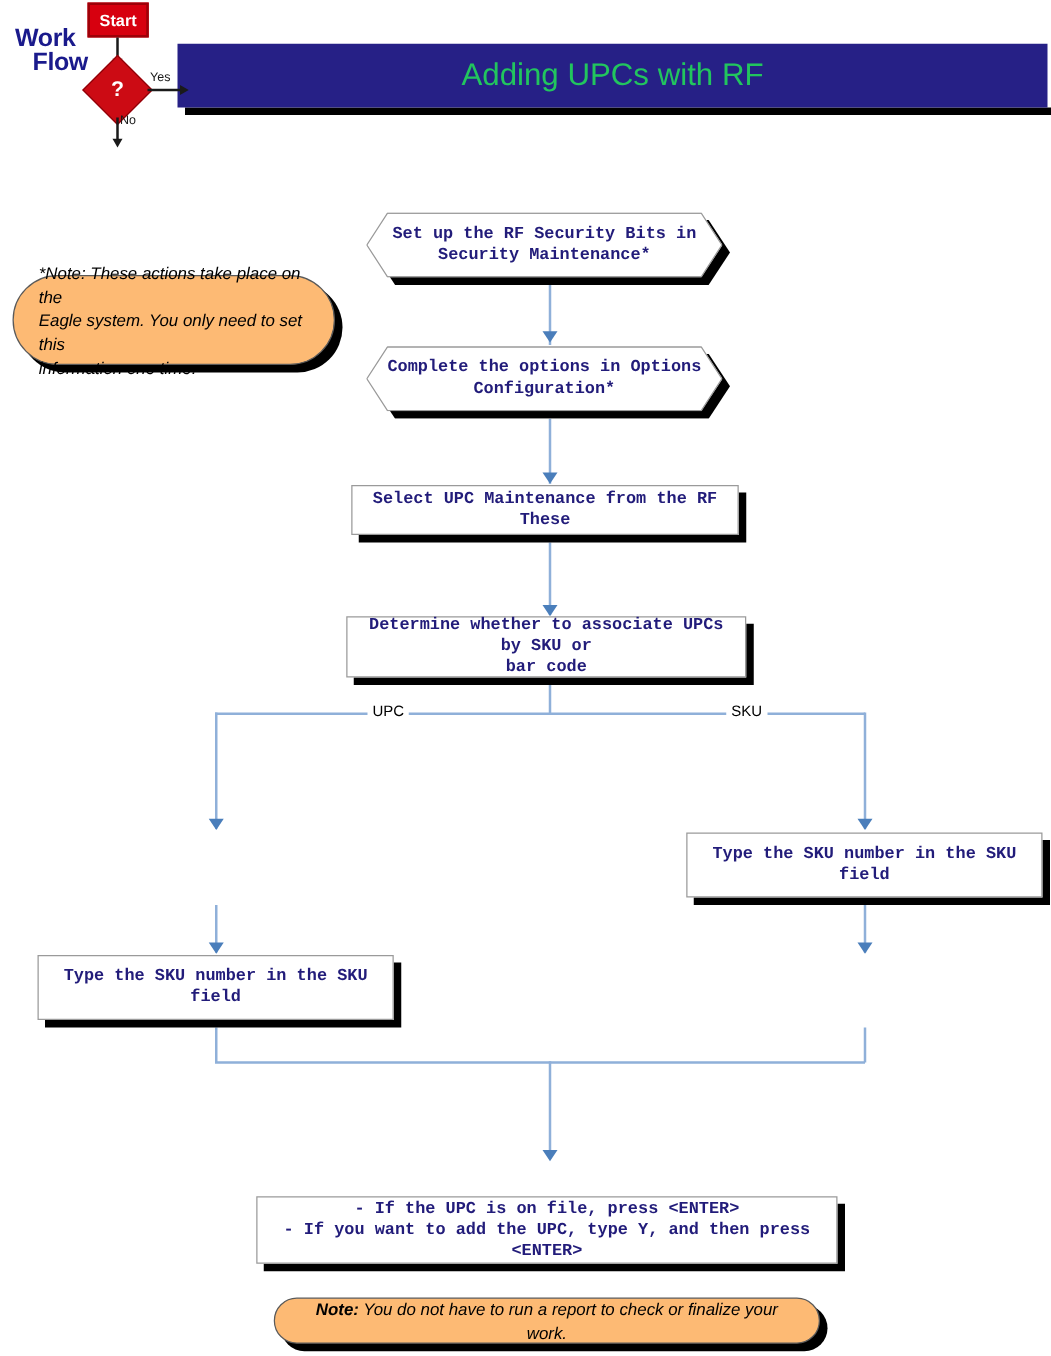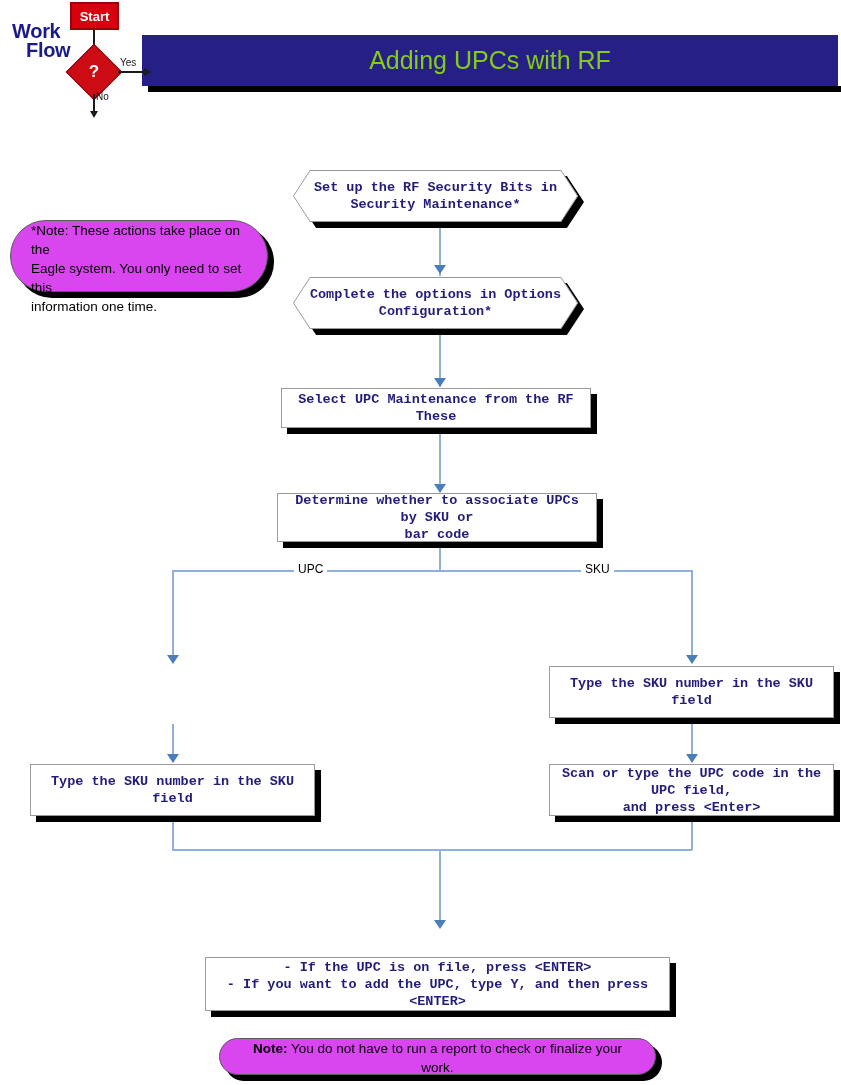--- a/index.html
+++ b/index.html
@@ -116,21 +116,21 @@
     font-size: 10px; color: #1a1a1a;
     z-index: 6;
   }
 
   
   .title-banner {
     position: absolute;
     left: 142px; top: 35px;
     width: 696px; height: 51px;
     background: #262086;
-    color: #84cc16;
+    color: #22c55e;
     font-size: 25px;
     display: flex; align-items: center; justify-content: center;
     z-index: 4;
   }
   .title-banner-shadow {
     position: absolute;
     left: 148px; top: 86px;
     width: 696px; height: 6px;
     background: #000000;
     z-index: 3;
@@ -194,26 +194,27 @@
     left: 6px; top: 6px;
     width: 100%; height: 100%;
     background: #000000;
     border-radius: 999px;
     z-index: 1;
   }
   .note .body {
     position: absolute;
     left: 0; top: 0;
     width: 100%; height: 100%;
-    background: #d946ef;
+    background: #fdba74;
     border: 1px solid #5a5a5a;
     border-radius: 999px;
     z-index: 2;
-    display: flex; align-items: flex-start;
+    display: flex; align-items: center;
     padding: 0 20px;
+    font-style: italic;
   }
   .note .label {
     color: #000000;
     font-size: 13.5px;
     line-height: 19px;
     white-space: pre-line;
   }
   .note.centered .body { justify-content: center; }
   .note.centered .label { text-align: center; }
   .note .strong { font-weight: bold; }
@@ -357,27 +358,20 @@
   <div class="node" style="left:549px; top:666px; width:285px; height:52px;">
     <div class="shadow"></div>
     <div class="body">
       <span class="label">Type the SKU number in the SKU field</span>
     </div>
   </div>
 
   <div class="conn-v" style="left:691px; top:724px; height:38px;"></div>
   <div class="arrowhead" style="left:686px; top:754px;"></div>
 
-  <div class="node" style="left:549px; top:764px; width:285px; height:52px;">
-    <div class="shadow"></div>
-    <div class="body">
-      <span class="label">Scan or type the UPC code in the UPC field,
-and press &lt;Enter&gt;</span>
-    </div>
-  </div>
 
   <div class="conn-v" style="left:172px; top:822px; height:28px;"></div>
   <div class="conn-v" style="left:691px; top:822px; height:28px;"></div>
   <div class="conn-h" style="left:172px; top:849px; width:520px;"></div>
   <div class="conn-v" style="left:439px; top:849px; height:78px;"></div>
   <div class="arrowhead" style="left:434px; top:920px;"></div>
 
   <div class="node" style="left:205px; top:957px; width:465px; height:54px;">
     <div class="shadow"></div>
     <div class="body">

